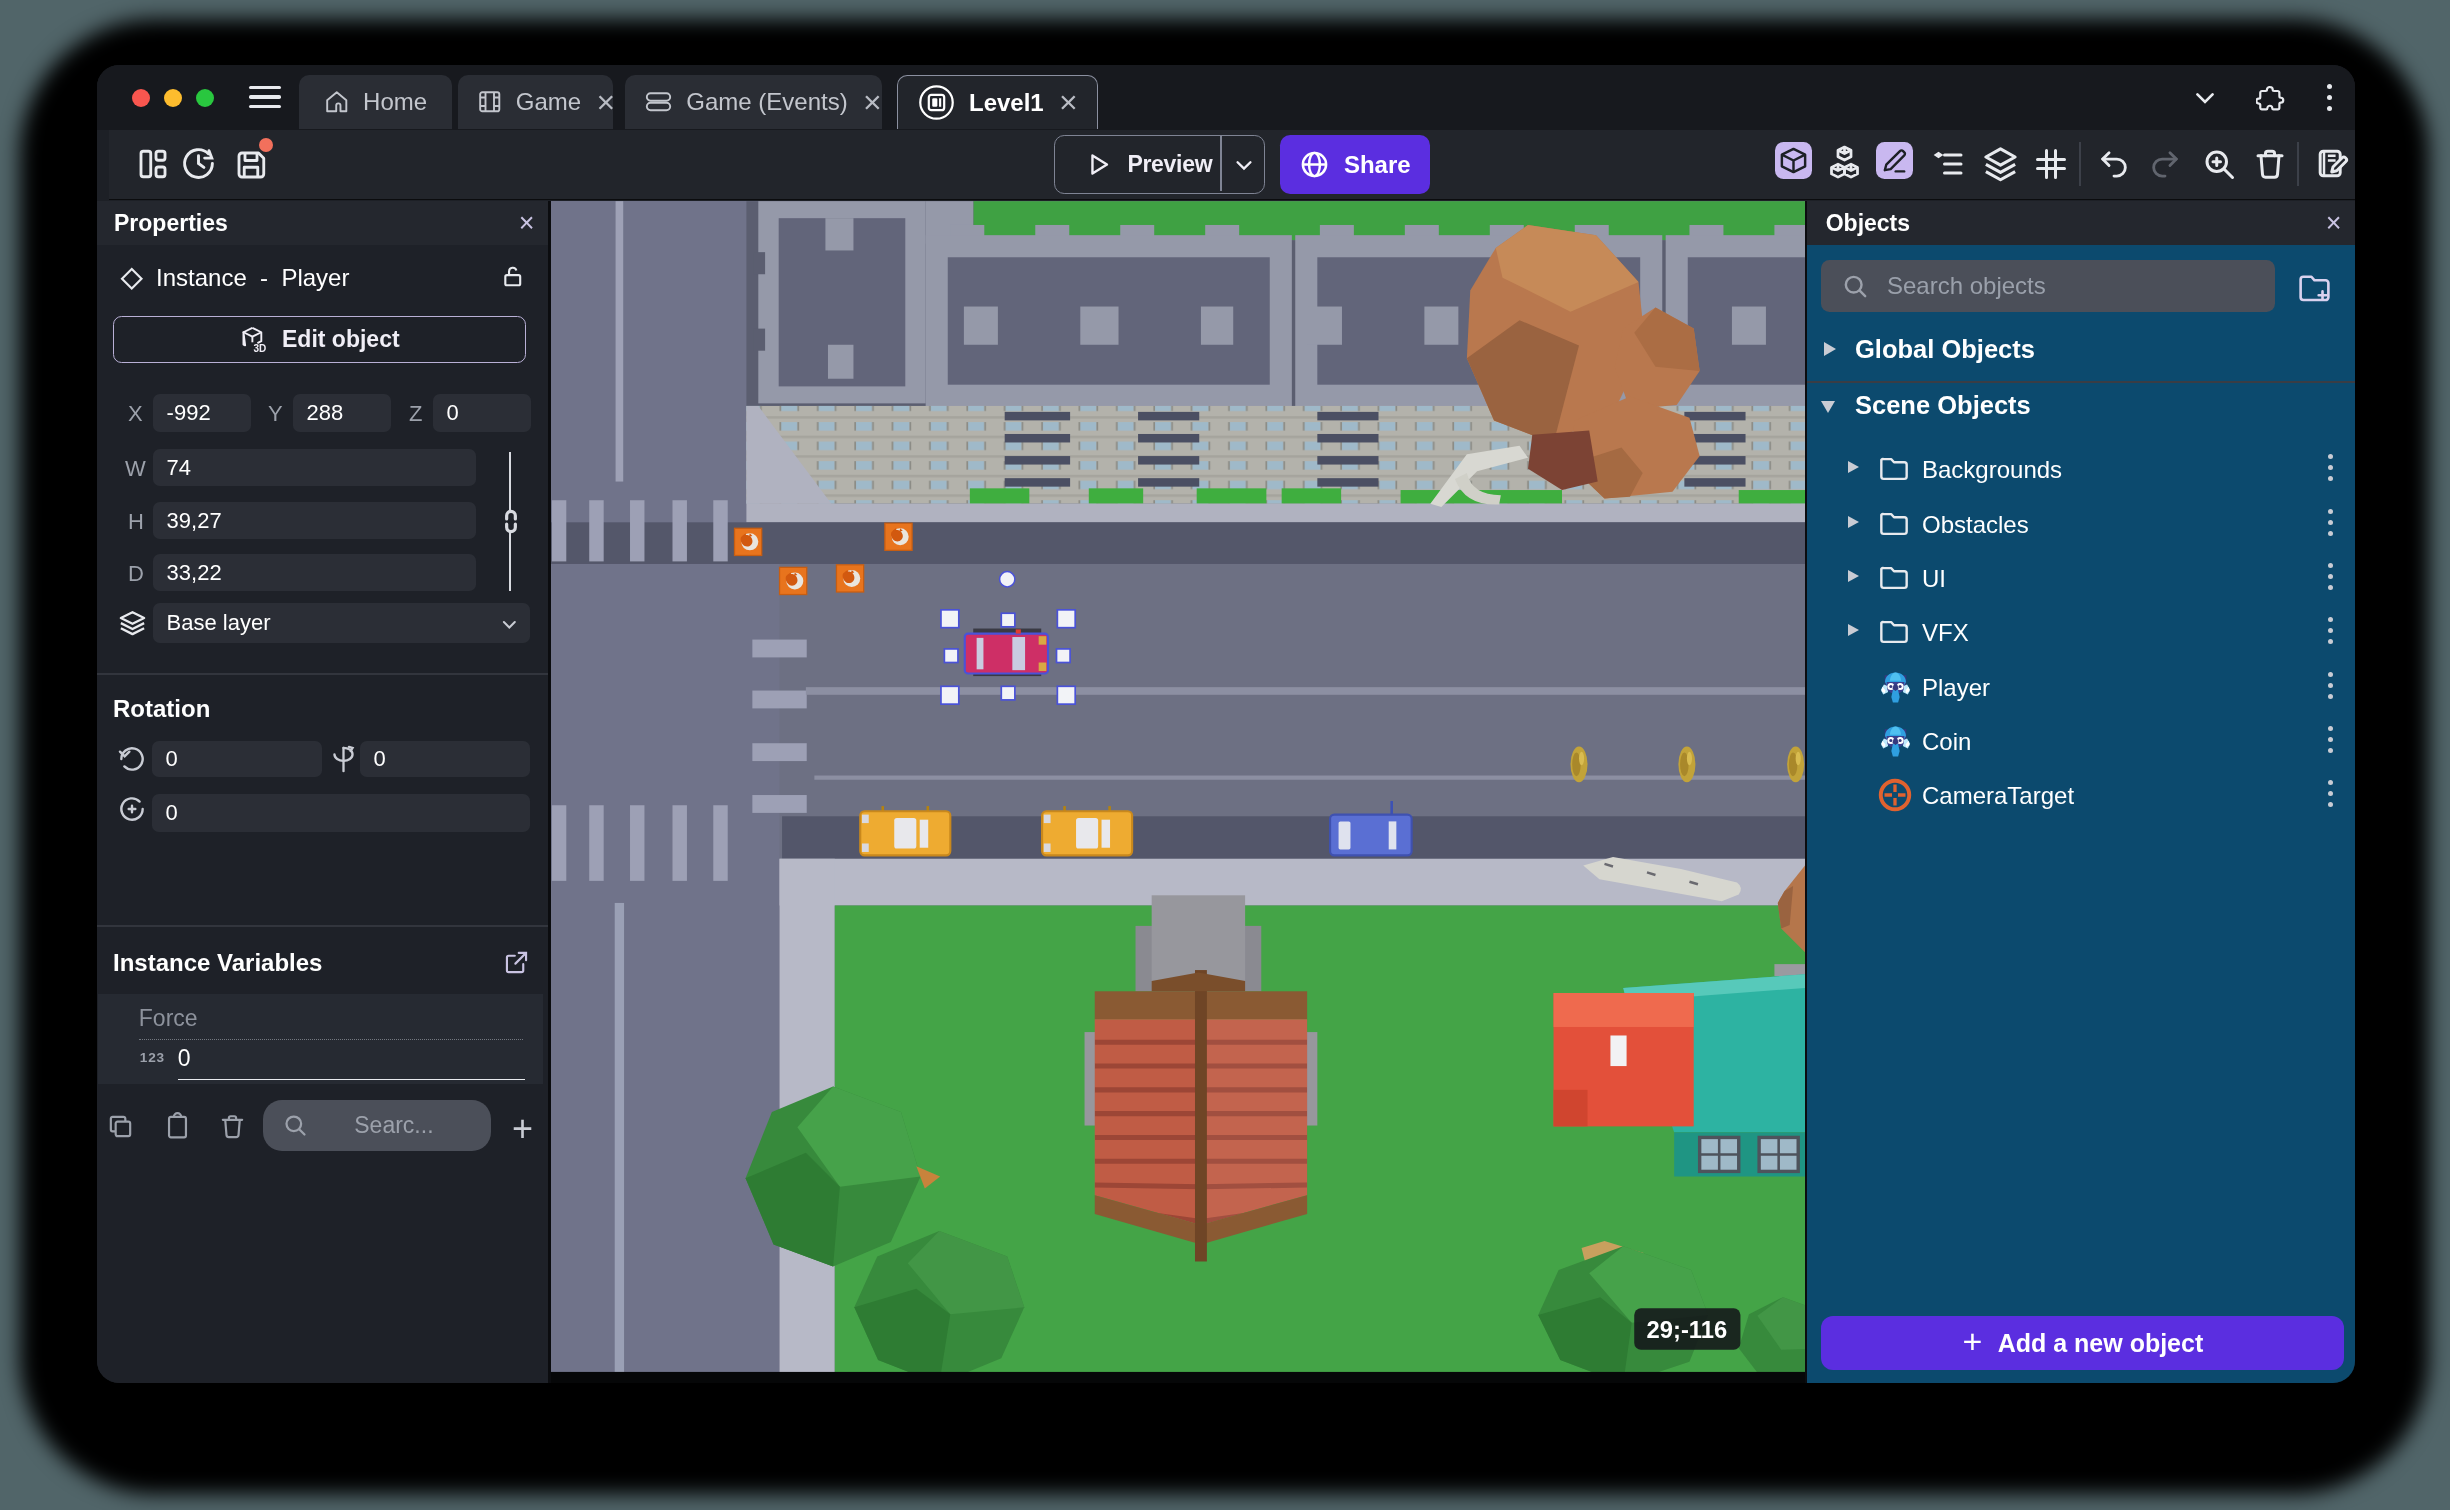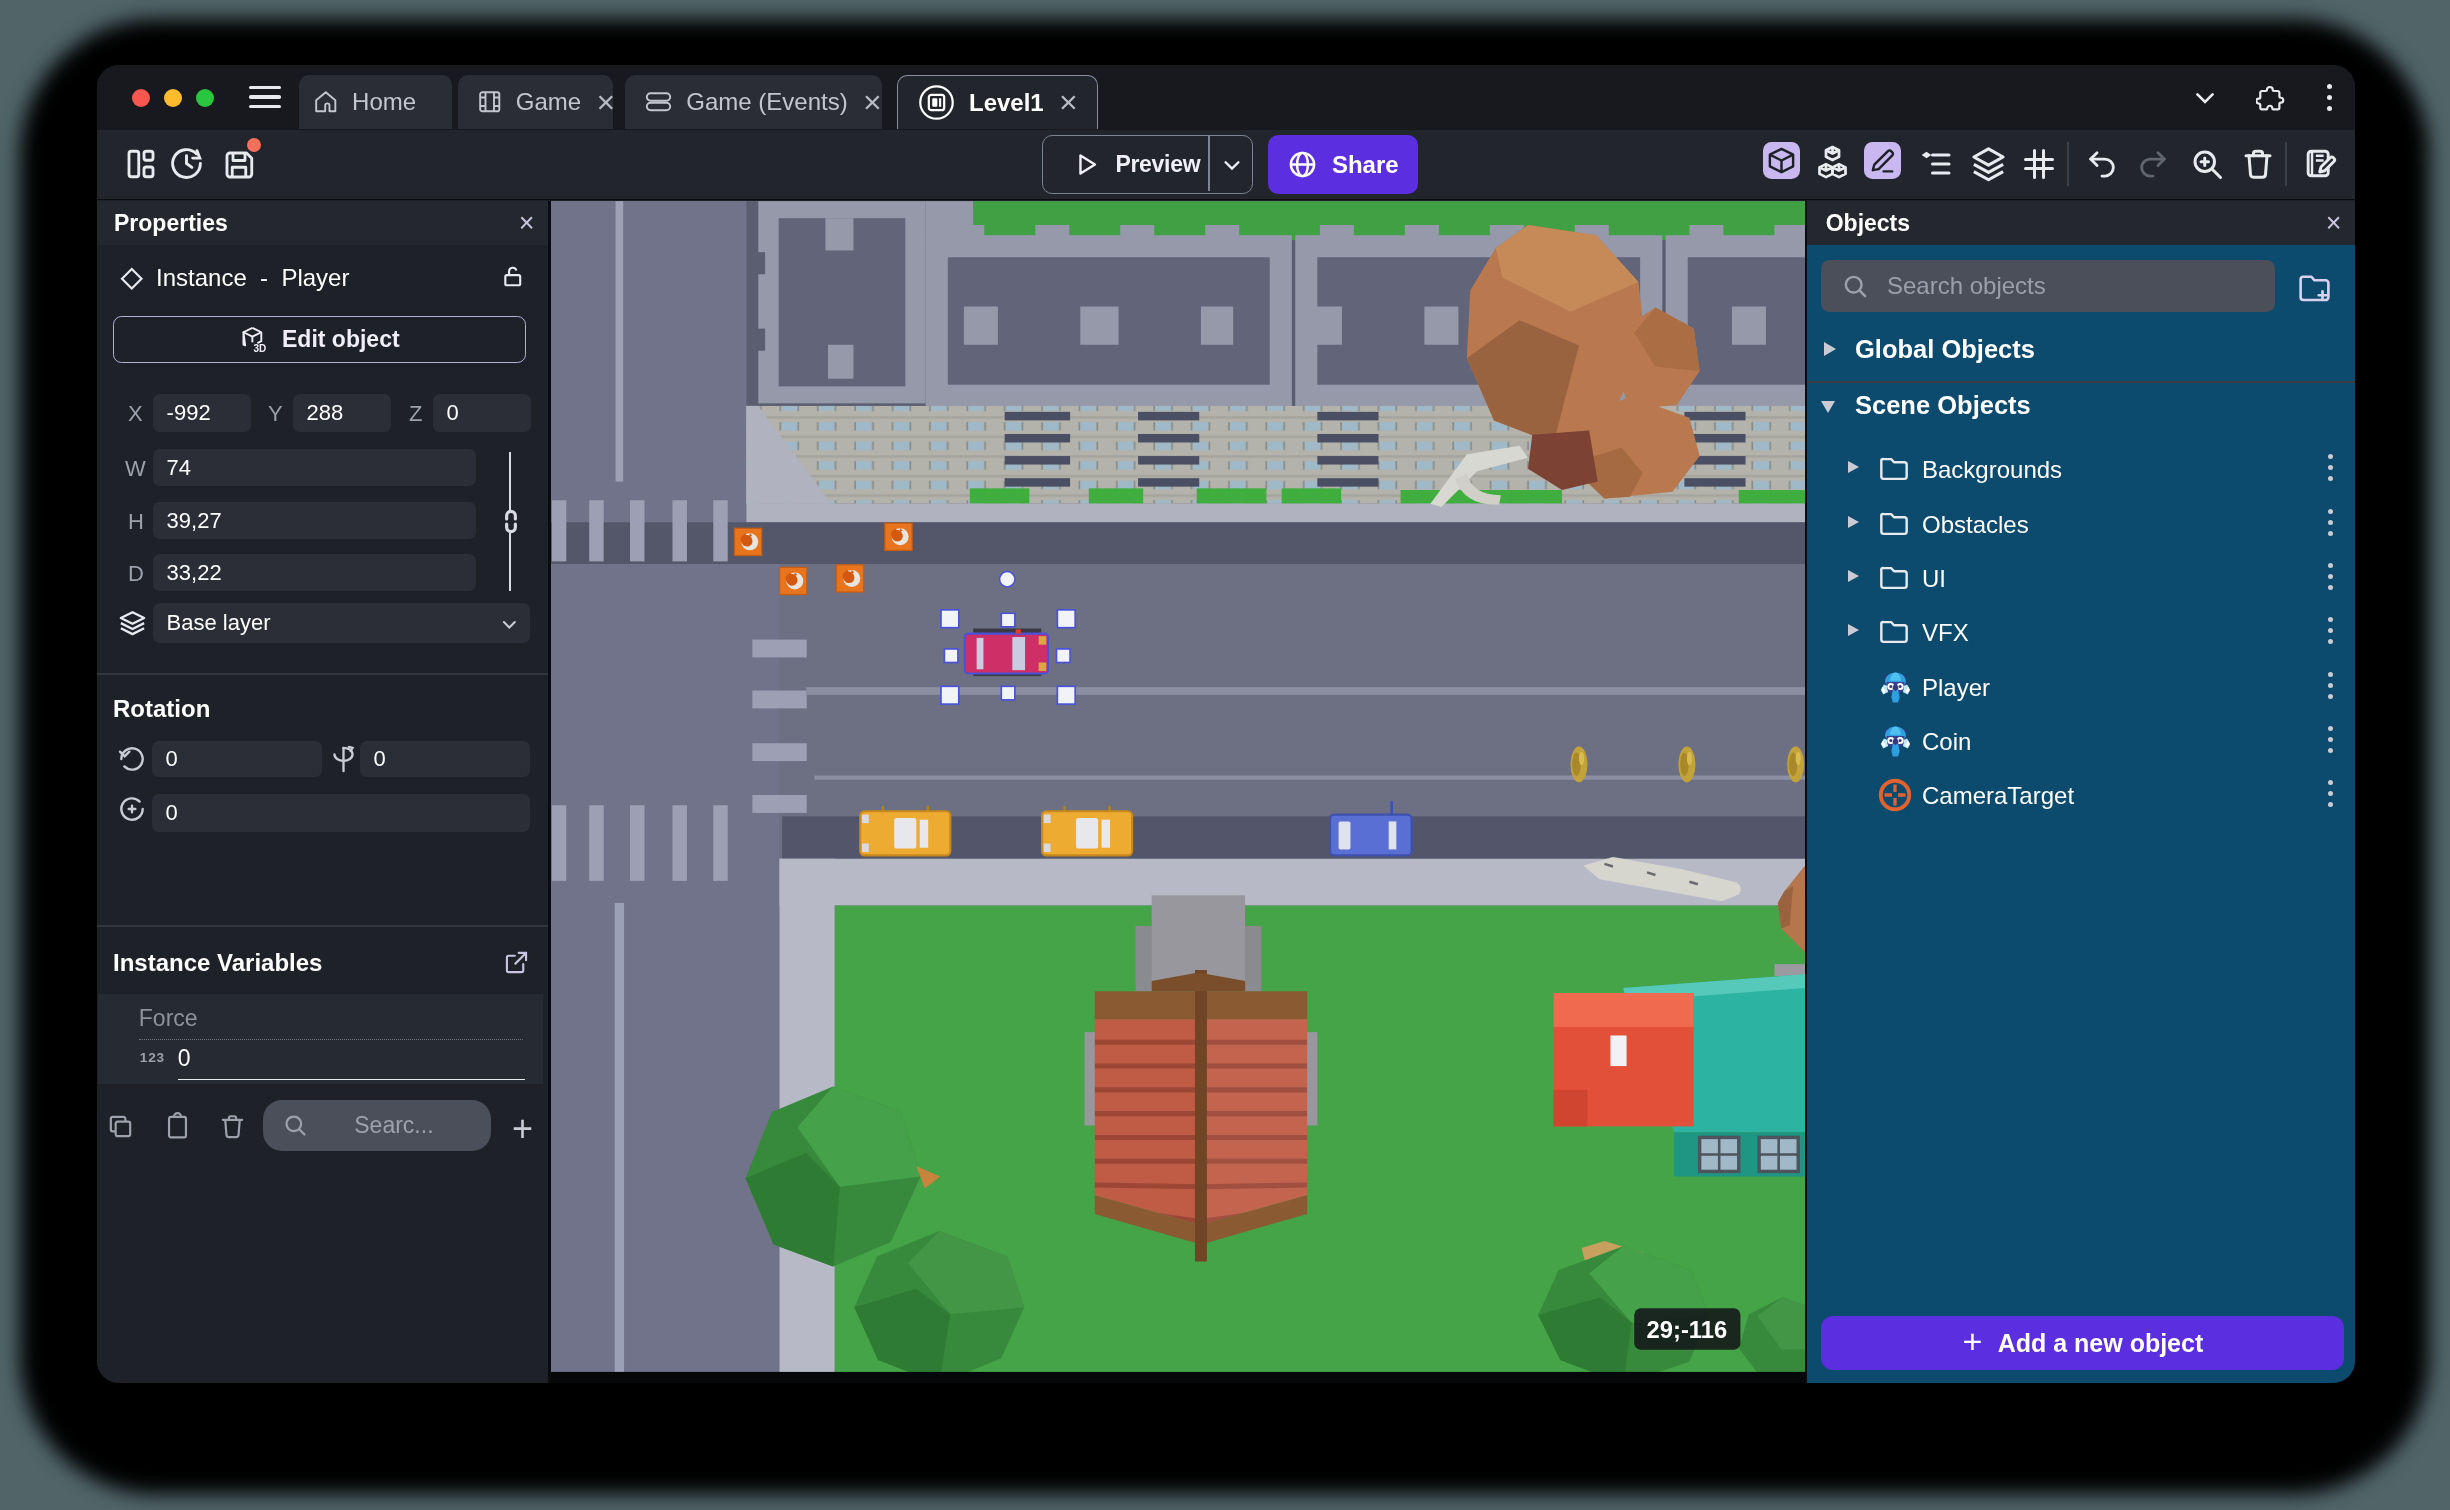--- a/index.html
+++ b/index.html
@@ -11,21 +11,21 @@
   .titlebar { position:absolute; left:0; top:0; width:2258px; height:65px; background:#17191e; }
   .tl { position:absolute; top:24px; width:18px; height:18px; border-radius:50%; }
   .hamb { position:absolute; left:152px; top:21px; width:32px; height:23px; }
   .hamb div { height:3.4px; background:#e8eaee; border-radius:1.7px; margin-bottom:6px; }
   .tab { position:absolute; top:10.2px; height:54px; background:#2a2d34; border-radius:10.2px 10.2px 0 0; display:flex; align-items:center; color:#c3c6cd; font-size:24px; white-space:nowrap; }
   .tab svg { flex:none; }
   .tab .x { color:#b9bcc4; font-size:32px; margin-left:15.3px; font-weight:normal; }
   .tab.sel { background:#22252b; border:1.7px solid #8b90a0; border-bottom:none; color:#fff; font-weight:bold; }
   .tbr-ic { position:absolute; top:20.4px; }
   
-  .toolbar { position:absolute; left:0; top:65px; width:2258px; height:70px; background:#22252b; border-bottom:1.7px solid #0b0c0e; }
+  .toolbar { position:absolute; left:12px; top:65px; width:2258px; height:70px; background:#22252b; border-bottom:1.7px solid #0b0c0e; }
   .tb-ic { position:absolute; }
   .btn-preview { position:absolute; left:945px; top:5.1px; width:211px; height:59px; border:1.7px solid #7f8494; border-radius:10.2px; display:flex; align-items:center; color:#f0eef6; }
   .btn-share { position:absolute; left:1171px; top:5.1px; width:150px; height:59px; background:#5b2ee0; border-radius:10.2px; display:flex; align-items:center; justify-content:center; color:#fff; }
   .icbox { position:absolute; width:37px; height:37px; top:12px; background:#c9b8f0; border-radius:8.5px; display:flex; align-items:center; justify-content:center; }
   .vsep { position:absolute; top:12px; width:1.7px; height:44px; background:#3c4049; }
   
   .lpanel { position:absolute; left:0; top:136px; width:451px; height:1183px; background:#1e2128; }
   .rpanel { position:absolute; left:1710px; top:136px; width:548px; height:1183px; background:#0c4a6e; }
   .phead { position:absolute; left:0; top:0; width:100%; height:44px; background:#24272e; color:#fff; font-size:23px; font-weight:bold; display:flex; align-items:center; }
   .phead .x { position:absolute; right:13.6px; font-weight:normal; color:#c9c3e2; font-size:27px; }
@@ -48,21 +48,21 @@
 <div class="win">
   <div class="titlebar">
     <div class="tl" style="left:35px;background:#f9564f"></div>
     <div class="tl" style="left:67px;background:#fdbc2e"></div>
     <div class="tl" style="left:99px;background:#29c73f"></div>
     <div class="hamb">
         <div></div>
         <div></div>
         <div></div>
       </div>
-    <div class="tab" style="left:202px;width:153px;padding-left:14px;">
+    <div class="tab" style="left:202px;width:153px;padding-left:25px;">
       <svg width="25.5" height="25.5" viewBox="0 0 24 24" fill="none" stroke="#c3c6cd" stroke-width="1.8" stroke-linejoin="round">
           <path d="M3 10.5 12 3l9 7.5V21h-5.5v-5.5a2 2 0 0 0-4 0V21H3Z"></path>
         </svg>
       <span style="margin-left:13.6px;">Home</span>
     </div>
     <div class="tab" style="left:361px;width:155px;padding-left:18.7px;">
       <svg width="25.5" height="25.5" viewBox="0 0 24 24" fill="none" stroke="#c3c6cd" stroke-width="1.8">
           <rect x="3" y="3" width="18" height="18" rx="2"></rect>
           <path d="M8 3v18M16 3v18M3 8h5M3 16h5M16 8h5M16 16h5"></path>
         </svg>

